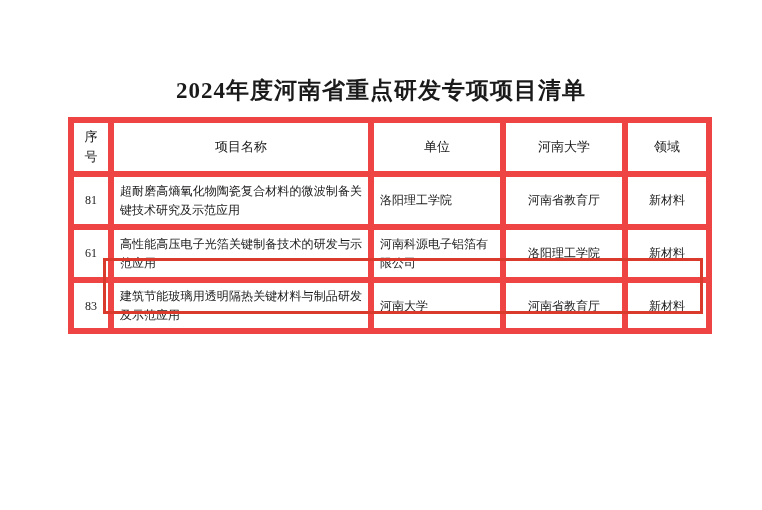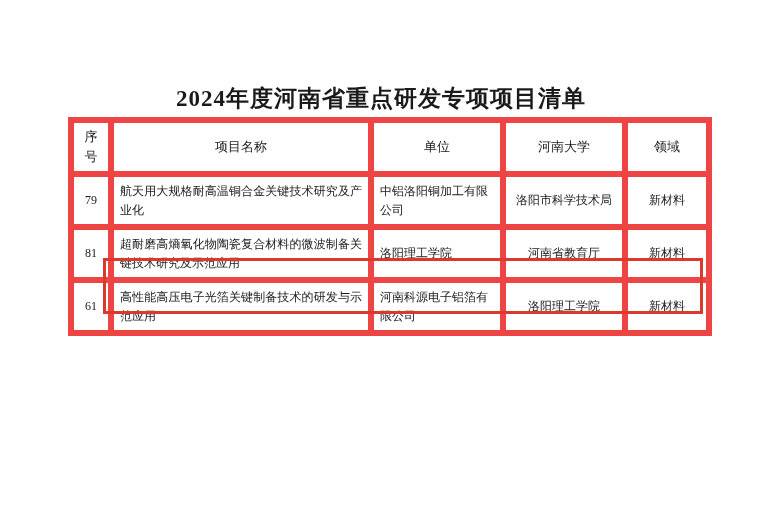--- a/index.html
+++ b/index.html
@@ -6,21 +6,21 @@
   body {
     width: 762px; height: 510px;
     background: #ffffff;
     position: relative;
     font-family: "Liberation Serif", "DejaVu Serif", serif;
     color: #1a1a1a;
     overflow: hidden;
   }
   .doc-title {
     position: absolute;
-    top: 84px; left: 0;
+    top: 76px; left: 0;
     width: 762px;
     text-align: center;
     font-size: 23px;
     font-weight: bold;
     letter-spacing: 1px;
     line-height: 30px;
   }
   table.doc-table {
     position: absolute;
     left: 68px; top: 117px;
@@ -71,36 +71,36 @@
   </colgroup>
   <tbody>
     <tr class="header-row">
       <th>序号</th>
       <th>项目名称</th>
       <th>单位</th>
       <th>河南大学</th>
       <th>领域</th>
     </tr>
     <tr class="data-row">
-      <td class="c-no">79</td>
-      <td class="c-proj">航天用大规格耐高温铜合金关键技术研究及产业化</td>
-      <td class="c-unit">中铝洛阳铜加工有限公司</td>
-      <td class="c-dept">洛阳市科学技术局</td>
-      <td class="c-field">新材料</td>
-    </tr>
-    <tr class="data-row">
       <td class="c-no">81</td>
       <td class="c-proj">超耐磨高熵氧化物陶瓷复合材料的微波制备关键技术研究及示范应用</td>
       <td class="c-unit">洛阳理工学院</td>
       <td class="c-dept">河南省教育厅</td>
       <td class="c-field">新材料</td>
     </tr>
     <tr class="data-row">
       <td class="c-no">61</td>
       <td class="c-proj">高性能高压电子光箔关键制备技术的研发与示范应用</td>
       <td class="c-unit">河南科源电子铝箔有限公司</td>
       <td class="c-dept">洛阳理工学院</td>
       <td class="c-field">新材料</td>
     </tr>
+    <tr class="data-row-last">
+      <td class="c-no">83</td>
+      <td class="c-proj">建筑节能玻璃用透明隔热关键材料与制品研发及示范应用</td>
+      <td class="c-unit">河南大学</td>
+      <td class="c-dept">河南省教育厅</td>
+      <td class="c-field">新材料</td>
+    </tr>
   </tbody>
 </table>
 
 <div class="highlight-box" style="border-color: rgb(217, 58, 43);"></div>
 
 </body></html>

